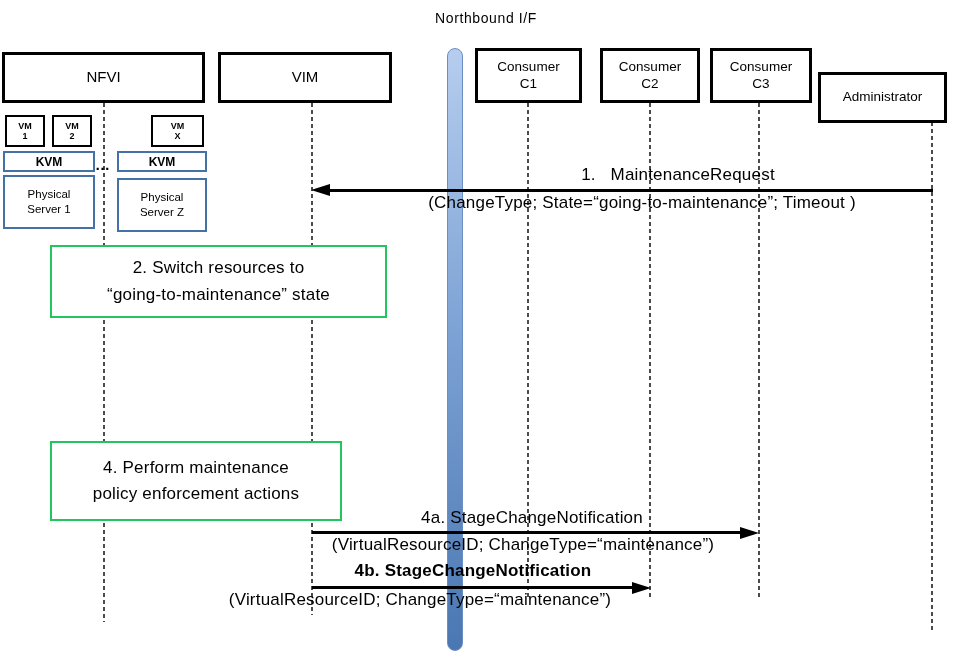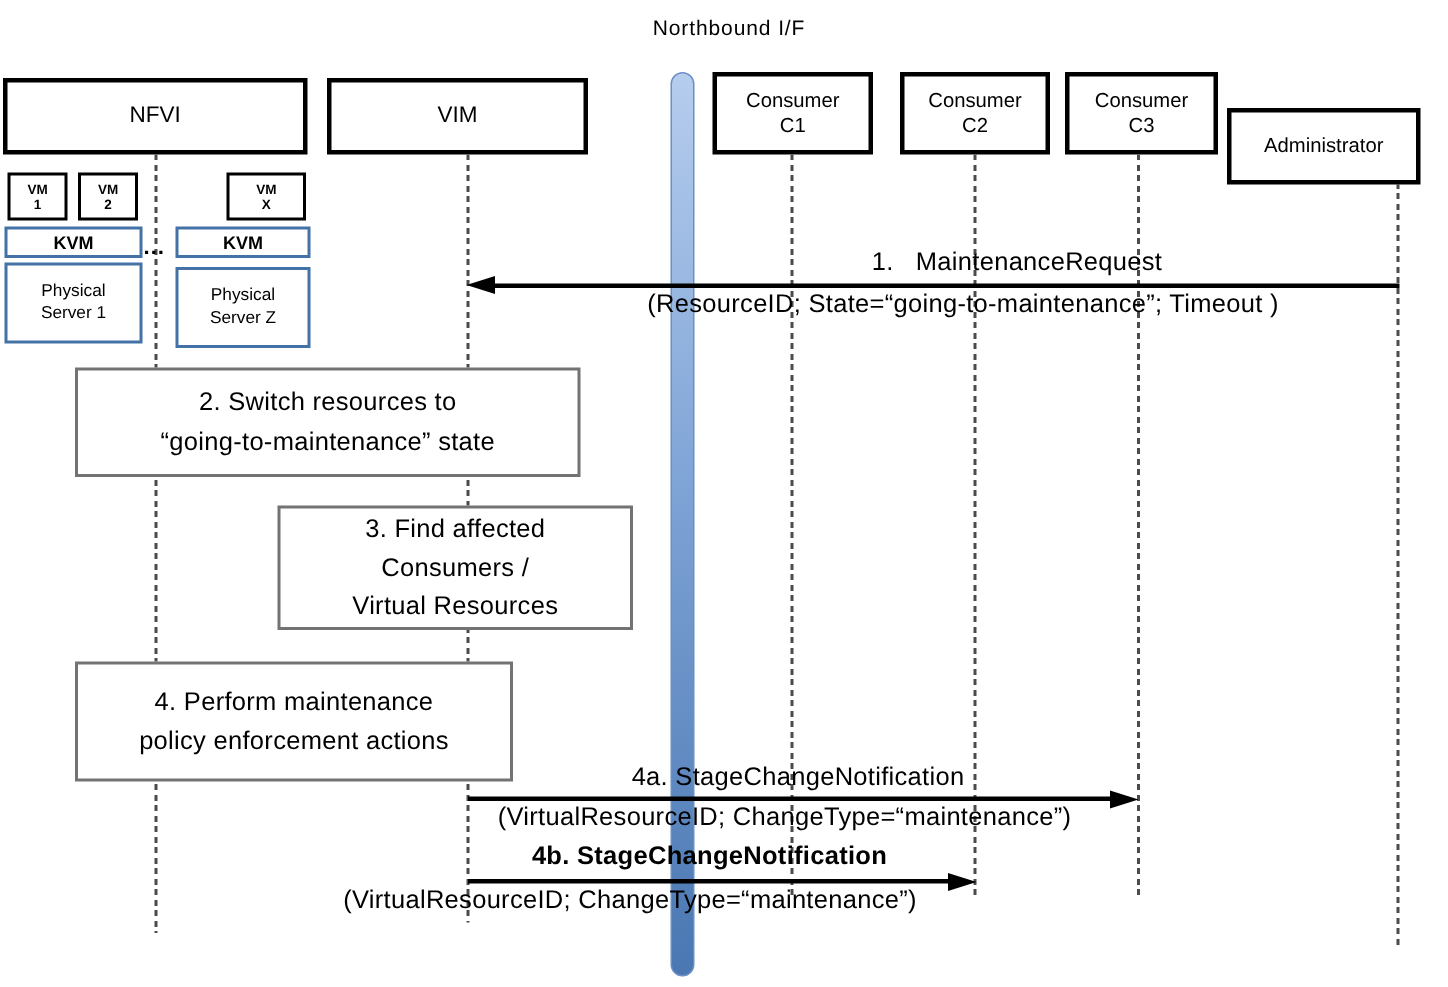--- a/index.html
+++ b/index.html
@@ -35,21 +35,21 @@
   .bluebox{
     position:absolute;background:#fff;border:2.5px solid #4472a6;box-sizing:border-box;
     display:flex;flex-direction:column;justify-content:center;
     z-index:3;text-align:center;
   }
   .kvm{font-size:12px;font-weight:700;}
   .pserver{font-size:11.5px;line-height:1.3;}
   .dots{position:absolute;z-index:3;font-size:15px;font-weight:700;letter-spacing:1px;}
   
   .step{
-    position:absolute;background:#fff;border:2px solid #737373;box-sizing:border-box;
+    position:absolute;background:#fff;border:2px solid #22c55e;box-sizing:border-box;
     display:flex;flex-direction:column;align-items:center;justify-content:center;
     text-align:center;font-size:17px;line-height:1.55;z-index:3;letter-spacing:.2px;
   }
   
   .aline{position:absolute;height:3px;background:#000;z-index:2;}
   .ahead-left{
     position:absolute;width:0;height:0;z-index:2;
     border-top:6px solid transparent;border-bottom:6px solid transparent;
     border-right:19px solid #000;
   }
@@ -131,30 +131,25 @@
     <span>Server 1</span>
   </div>
   <div class="bluebox pserver" style="left:117px;top:178px;width:90px;height:54px;">
     <span>Physical</span>
     <span>Server Z</span>
   </div>
 
   <div class="ahead-left" style="left:311px;top:184px;"></div>
   <div class="aline" style="left:327px;top:189px;width:606px;"></div>
   <div class="msg" style="left:678px;top:164px;">1.   MaintenanceRequest</div>
-  <div class="msg" style="left:642px;top:192px;">(ResourceID; State=“going-to-maintenance”; Timeout )</div>
+  <div class="msg" style="left:642px;top:192px;">(ChangeType; State=“going-to-maintenance”; Timeout )</div>
 
   <div class="step" style="left:50px;top:245px;width:337px;height:73px;">
     <span>2. Switch resources to</span>
     <span>“going-to-maintenance” state</span>
-  </div>
-  <div class="step" style="left:185px;top:337px;width:237px;height:83px;line-height:1.5;">
-    <span>3. Find affected</span>
-    <span>Consumers /</span>
-    <span>Virtual Resources</span>
   </div>
   <div class="step" style="left:50px;top:441px;width:292px;height:80px;">
     <span>4. Perform maintenance</span>
     <span>policy enforcement actions</span>
   </div>
 
   <div class="aline" style="left:312px;top:531px;width:429px;"></div>
   <div class="ahead-right" style="left:740px;top:527px;"></div>
   <div class="msg" style="left:520px;top:507px;margin-left:12px;">4a. StageChangeNotification</div>
   <div class="msg" style="left:523px;top:534px;">(VirtualResourceID; ChangeType=“maintenance”)</div>

